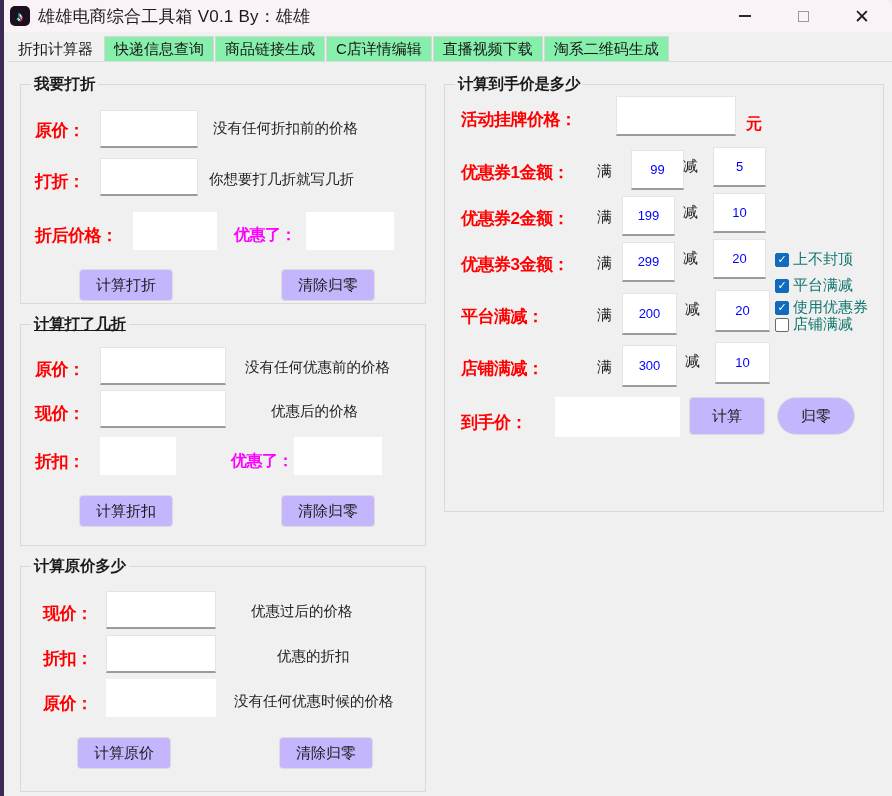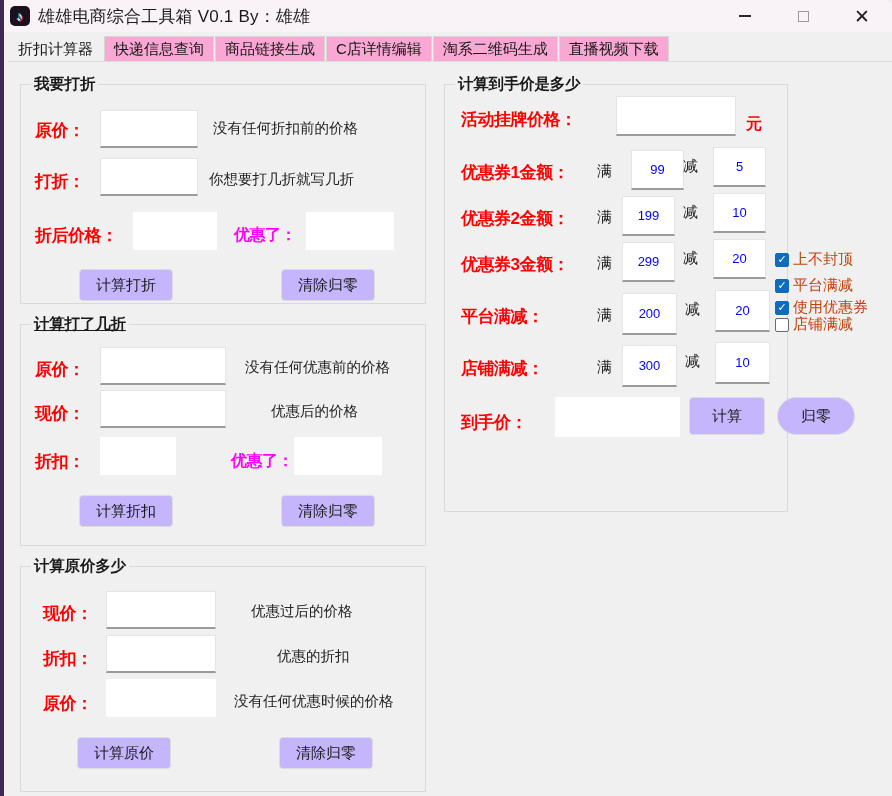--- a/index.html
+++ b/index.html
@@ -83,21 +83,21 @@
     display: flex; align-items: center;
     font-size: 15px;
     color: #161616;
     white-space: nowrap;
     background: transparent;
     border: 1px solid transparent;
     margin-right: 1px;
   }
   .tab.inactive {
     border: 1px solid #d6d6d6;
-    background: #f9a8d4;
+    background: #86efac;
   }
   .tab.active {
     background: #f0f0f0;
     border: 1px solid transparent;
     font-weight: 400;
   }
   .tabstrip-underline {
     position: absolute;
     left: 4px; right: 0; bottom: 0;
     height: 1px;
@@ -219,21 +219,21 @@
     border: 1.2px solid #6a6a6a;
   }
   .cbox .bx .tick {
     color: #ffffff;
     font-size: 11px;
     line-height: 11px;
     font-weight: bold;
   }
   .cbox .cb-label {
     font-size: 15px;
-    color: #c2410c;
+    color: #0f766e;
   }
 </style>
 </head>
 <body>
 
 <div class="window">
 
   <div class="titlebar">
     <div class="app-icon">
       <span class="note">♪</span>
@@ -250,22 +250,22 @@
           <span class="glyph-close">✕</span>
         </div>
     </div>
   </div>
 
   <div class="tabstrip">
     <div class="tab active">折扣计算器</div>
     <div class="tab inactive">快递信息查询</div>
     <div class="tab inactive">商品链接生成</div>
     <div class="tab inactive">C店详情编辑</div>
+    <div class="tab inactive">直播视频下载</div>
     <div class="tab inactive">淘系二维码生成</div>
-    <div class="tab inactive">直播视频下载</div>
     <div class="tabstrip-underline"></div>
   </div>
 
   <div class="page">
 
     <div class="group" style="left:16px; top:22px; width:406px; height:220px;">
       <div class="legend" style="max-width:88px;">我要打折</div>
 
       <div class="lbl" style="left:14px; top:34px;">原价：</div>
       <div class="tbox" style="left:79px; top:25px; width:98px; height:38px;"></div>
@@ -316,21 +316,21 @@
       <div class="hint" style="left:256px; top:80px;">优惠的折扣</div>
 
       <div class="lbl" style="left:22px; top:125px;">原价：</div>
       <div class="tbox flat" style="left:85px; top:112px; width:110px; height:38px;"></div>
       <div class="hint" style="left:213px; top:125px;">没有任何优惠时候的价格</div>
 
       <div class="btn" style="left:56px; top:170px; width:94px; height:32px;">计算原价</div>
       <div class="btn" style="left:258px; top:170px; width:94px; height:32px;">清除归零</div>
     </div>
 
-    <div class="group" style="left:440px; top:22px; width:344px; height:428px;">
+    <div class="group" style="left:440px; top:22px; width:440px; height:428px;">
       <div class="legend" style="max-width:128px;">计算到手价是多少</div>
 
       <div class="lbl" style="left:16px; top:23px;">活动挂牌价格：</div>
       <div class="tbox" style="left:171px; top:11px; width:120px; height:40px;"></div>
       <div class="unit-red" style="left:301px; top:29px;">元</div>
 
       <div class="lbl" style="left:16px; top:76px;">优惠券1金额：</div>
       <div class="plain" style="left:152px; top:77px;">满</div>
       <div class="tbox" style="left:186px; top:65px; width:53px; height:40px;">99</div>
       <div class="plain" style="left:238px; top:72px;">减</div>

